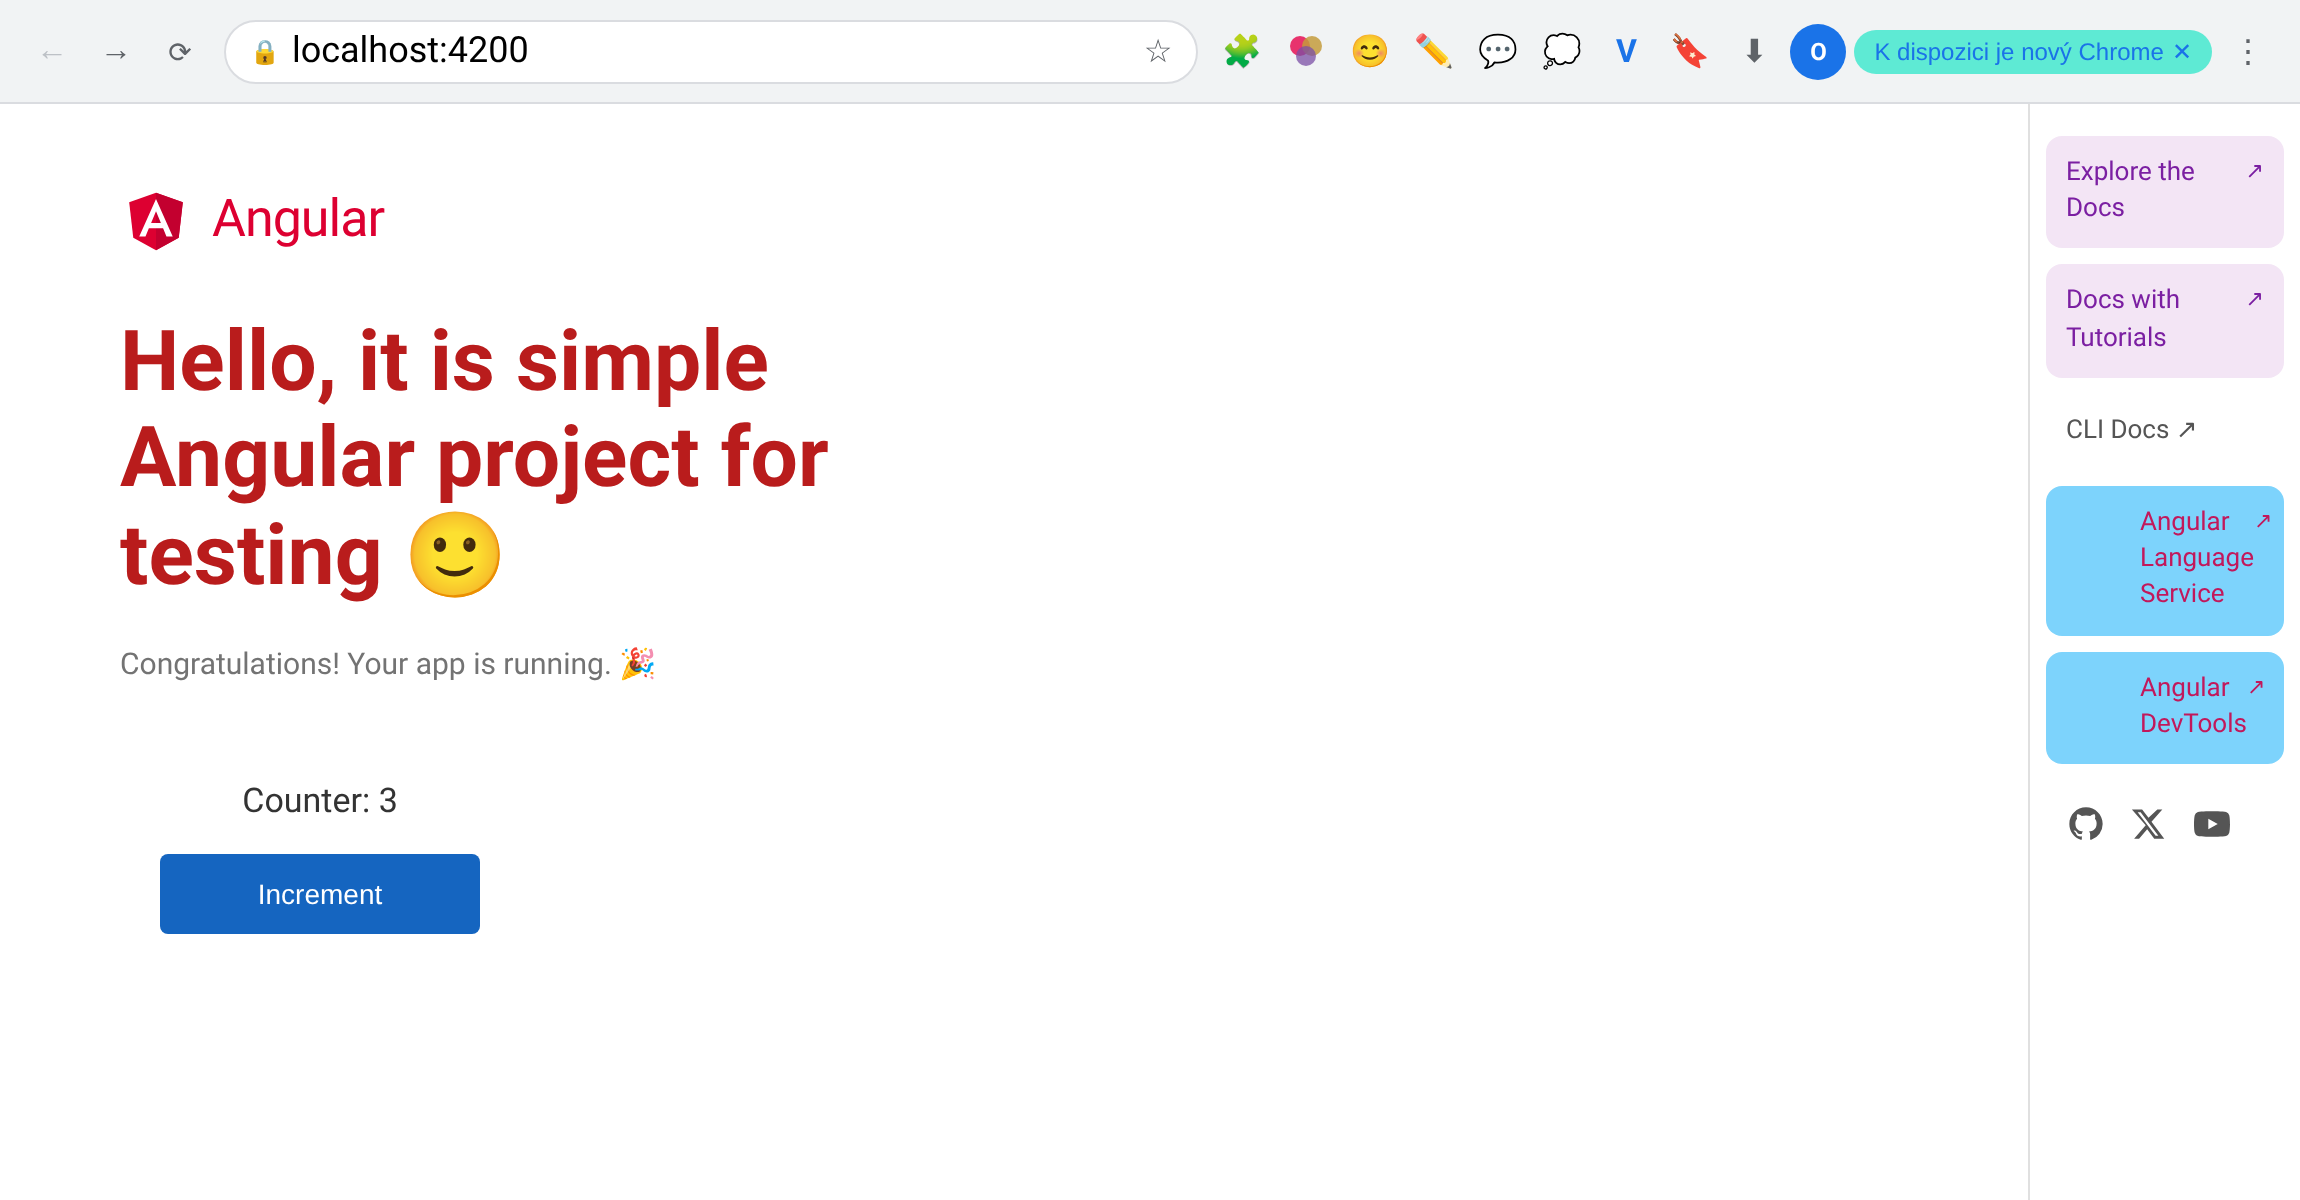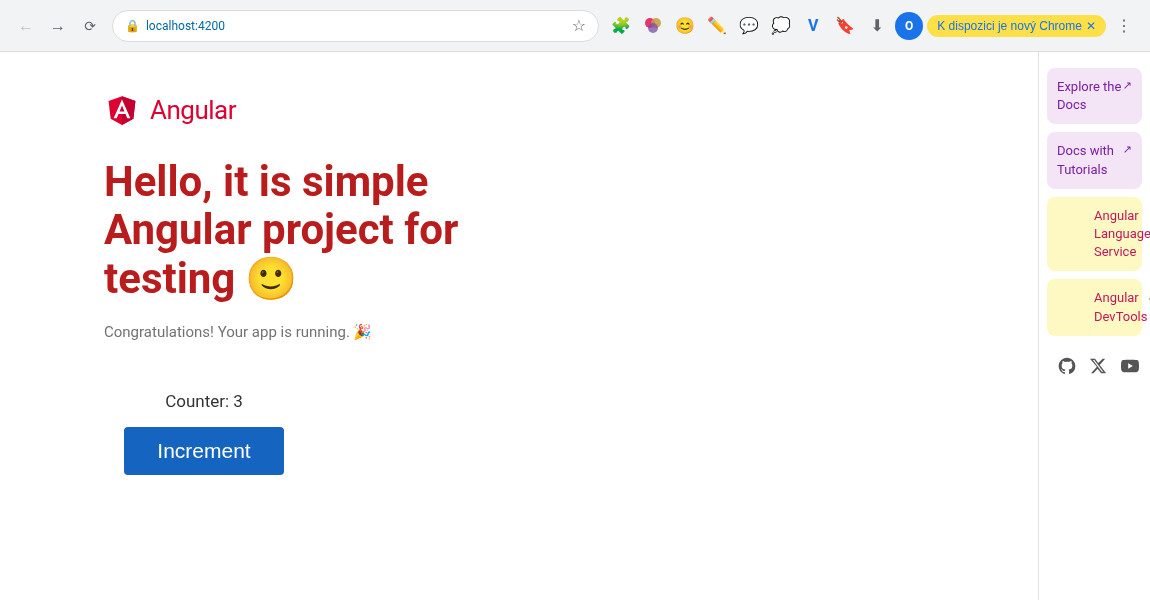--- a/index.html
+++ b/index.html
@@ -45,21 +45,21 @@
       border-radius: 16px;
       border: 1px solid #dadce0;
       display: flex;
       align-items: center;
       padding: 0 12px;
       gap: 6px;
       font-size: 14px;
       color: #202124;
     }
     .address-bar .lock-icon { color: #5f6368; font-size: 12px; }
-    .address-text { flex: 1; font-size: 12px; color: #0369a1; }
+    .address-text { flex: 1; font-size: 18px; color: #000000; }
     .star-icon { color: #5f6368; font-size: 16px; cursor: pointer; }
     .toolbar-icons {
       display: flex;
       align-items: center;
       gap: 4px;
       margin-left: auto;
     }
     .toolbar-icon {
       width: 28px; height: 28px;
       border-radius: 50%;
@@ -72,21 +72,21 @@
       width: 28px; height: 28px;
       border-radius: 50%;
       background: #1a73e8;
       color: white;
       display: flex; align-items: center; justify-content: center;
       font-size: 12px;
       font-weight: bold;
       cursor: pointer;
     }
     .chrome-menu-btn {
-      background: #fde047;
+      background: #5eead4;
       border-radius: 14px;
       padding: 4px 10px;
       font-size: 12px;
       color: #1a73e8;
       cursor: pointer;
       white-space: nowrap;
       display: flex; align-items: center; gap: 4px;
       border: none;
     }
 
@@ -97,21 +97,20 @@
       overflow: hidden;
     }
 
     
     .main-area {
       flex: 1;
       padding: 40px 60px;
       display: flex;
       flex-direction: column;
       gap: 20px;
-      margin-left: 44px;
     }
 
     .angular-logo {
       display: flex;
       align-items: center;
       gap: 10px;
       margin-bottom: 10px;
     }
 
     .angular-logo-icon {
@@ -150,29 +149,29 @@
       color: #333;
       margin-bottom: 16px;
     }
 
     .increment-btn {
       background: #1565c0;
       color: white;
       border: none;
       border-radius: 4px;
       padding: 12px 32px;
-      font-size: 21px;
+      font-size: 14px;
       font-weight: 500;
       cursor: pointer;
       width: 160px;
     }
 
     
     .sidebar {
-      width: 112px;
+      width: 136px;
       padding: 16px 8px;
       border-left: 1px solid #e0e0e0;
       display: flex;
       flex-direction: column;
       gap: 8px;
     }
 
     .sidebar-link {
       display: flex;
       align-items: flex-start;
@@ -196,21 +195,21 @@
 
     .sidebar-link.purple {
       background: #f3e5f5;
     }
     .sidebar-link.purple .link-text { color: #7b1fa2; }
     .sidebar-link.purple .ext-icon { color: #7b1fa2; }
 
     .sidebar-link.default .link-text { color: #555; }
 
     .sidebar-link.pink {
-      background: #fef9c3;
+      background: #7dd3fc;
       padding-left: 47px;
     }
     .sidebar-link.pink .link-text { color: #c2185b; }
     .sidebar-link.pink .ext-icon { color: #c2185b; }
 
     .social-icons {
       display: flex;
       gap: 12px;
       padding: 8px 10px;
       margin-top: 4px;
@@ -292,20 +291,23 @@
     <div class="sidebar-link purple">
       <span class="link-text">Explore the Docs</span>
       <span class="ext-icon">↗</span>
     </div>
 
     <div class="sidebar-link purple">
       <span class="link-text">Docs with Tutorials</span>
       <span class="ext-icon">↗</span>
     </div>
 
+    <div class="sidebar-link default">
+      <span class="link-text">CLI Docs ↗</span>
+    </div>
 
     <div class="sidebar-link pink">
       <span class="link-text">Angular Language Service</span>
       <span class="ext-icon">↗</span>
     </div>
 
     <div class="sidebar-link pink">
       <span class="link-text">Angular DevTools</span>
       <span class="ext-icon">↗</span>
     </div>

